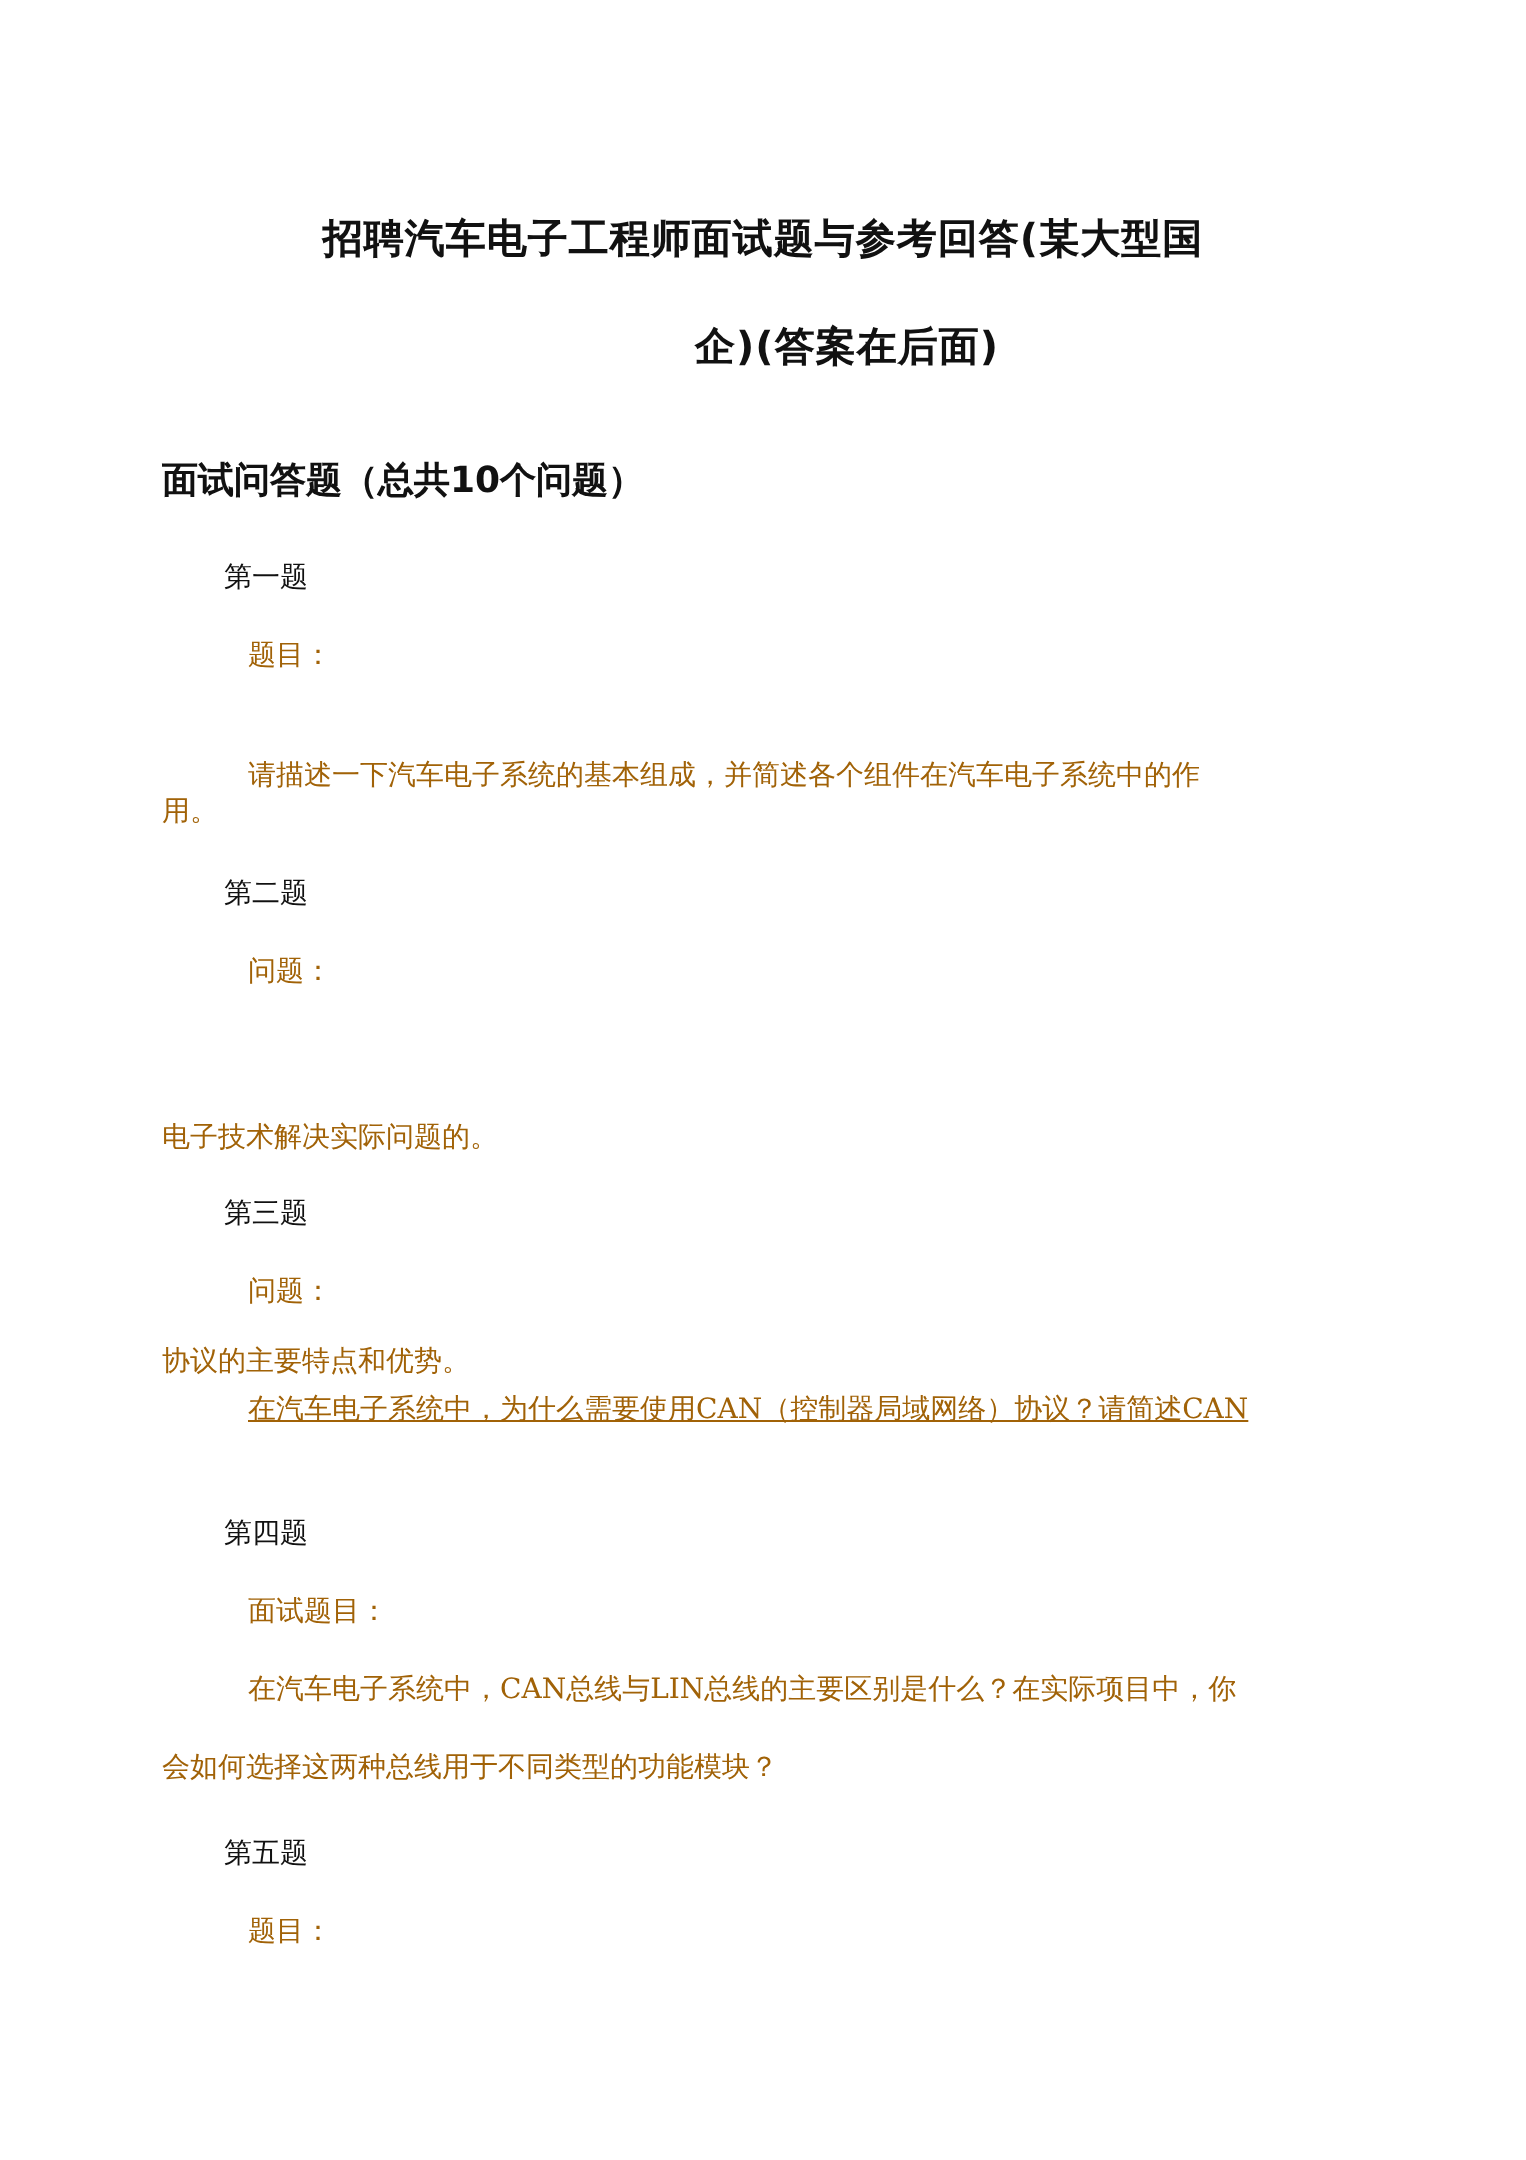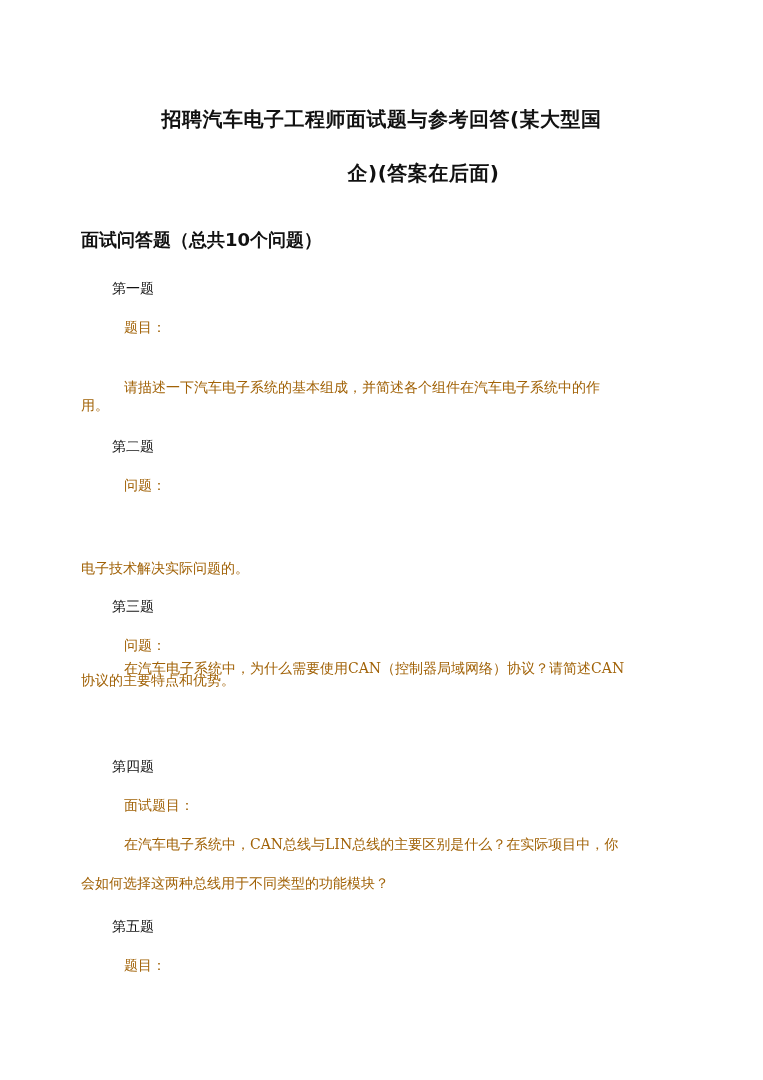--- a/index.html
+++ b/index.html
@@ -75,21 +75,21 @@
   <div class="line indent" style="top:319px;">题目：</div>
   <div class="line indent" style="top:358px;margin-top:21px;">请描述一下汽车电子系统的基本组成，并简述各个组件在汽车电子系统中的作</div>
   <div class="line flush" style="top:397px;">用。</div>
 
   <div class="q-heading" style="top:438px;">第二题</div>
   <div class="line indent" style="top:477px;">问题：</div>
   <div class="line flush" style="top:560px;">电子技术解决实际问题的。</div>
 
   <div class="q-heading" style="top:598px;">第三题</div>
   <div class="line indent" style="top:637px;">问题：</div>
-  <div class="line indent" style="top:660px;">在汽车电子系统中，为什么需要使用CAN（控制器局域网络）协议？请简述CAN</div>
+  <div class="line indent" style="top:696px;text-decoration:underline;">在汽车电子系统中，为什么需要使用CAN（控制器局域网络）协议？请简述CAN</div>
   <div class="line flush" style="top:672px;">协议的主要特点和优势。</div>
 
   <div class="q-heading" style="top:758px;">第四题</div>
   <div class="line indent" style="top:797px;">面试题目：</div>
   <div class="line flush" style="top:875px;">会如何选择这两种总线用于不同类型的功能模块？</div>
   <div class="line indent" style="top:836px;">在汽车电子系统中，CAN总线与LIN总线的主要区别是什么？在实际项目中，你</div>
 
   <div class="q-heading" style="top:918px;">第五题</div>
   <div class="line indent" style="top:957px;">题目：</div>
 

